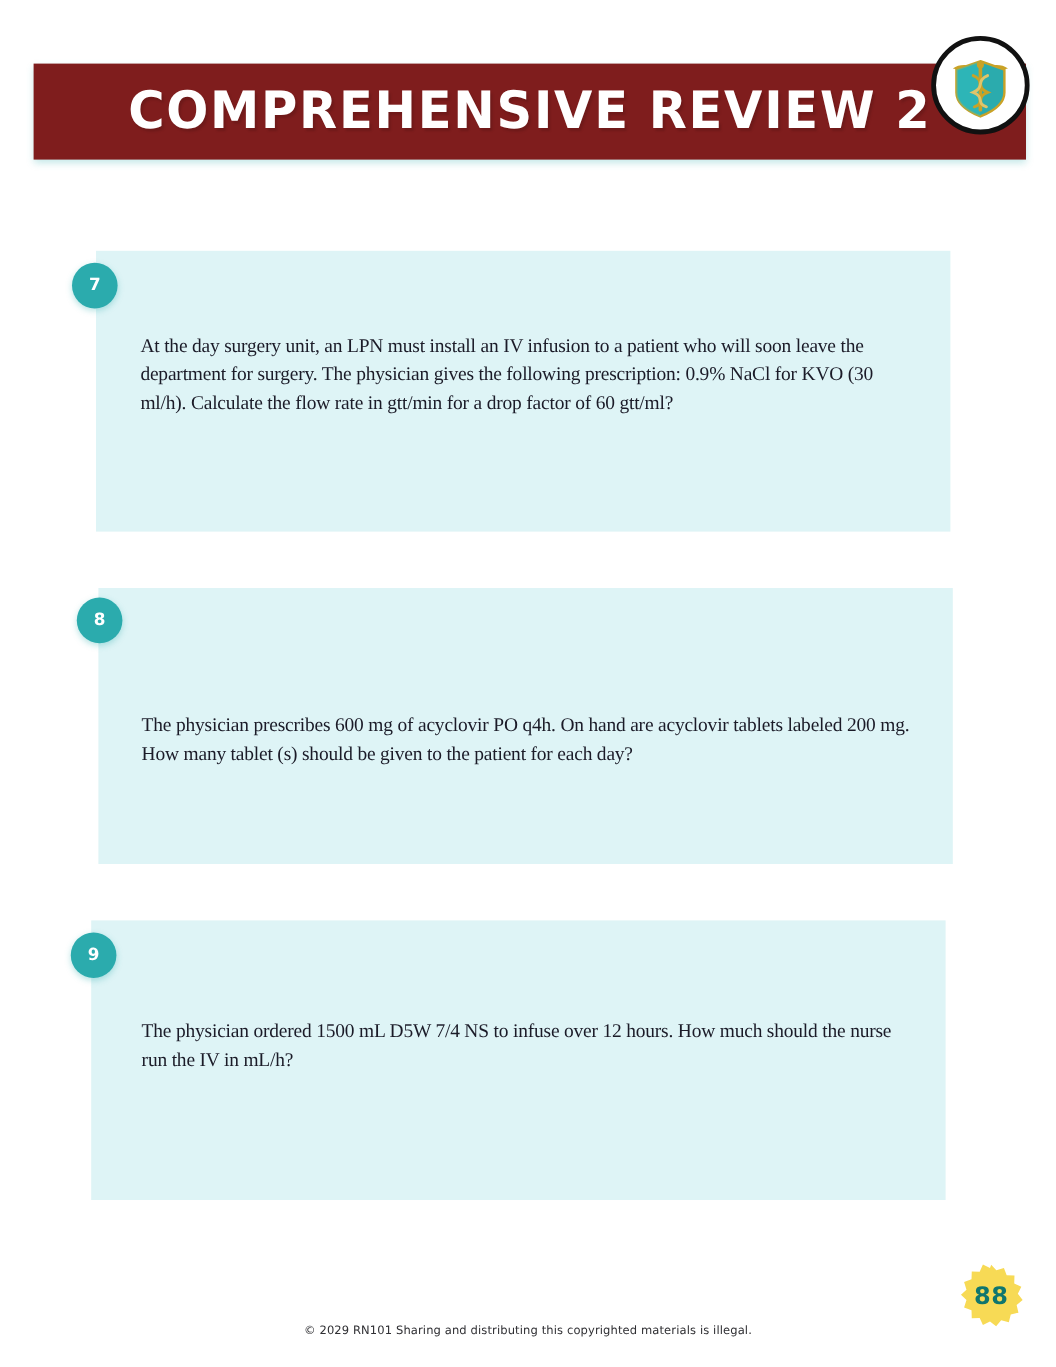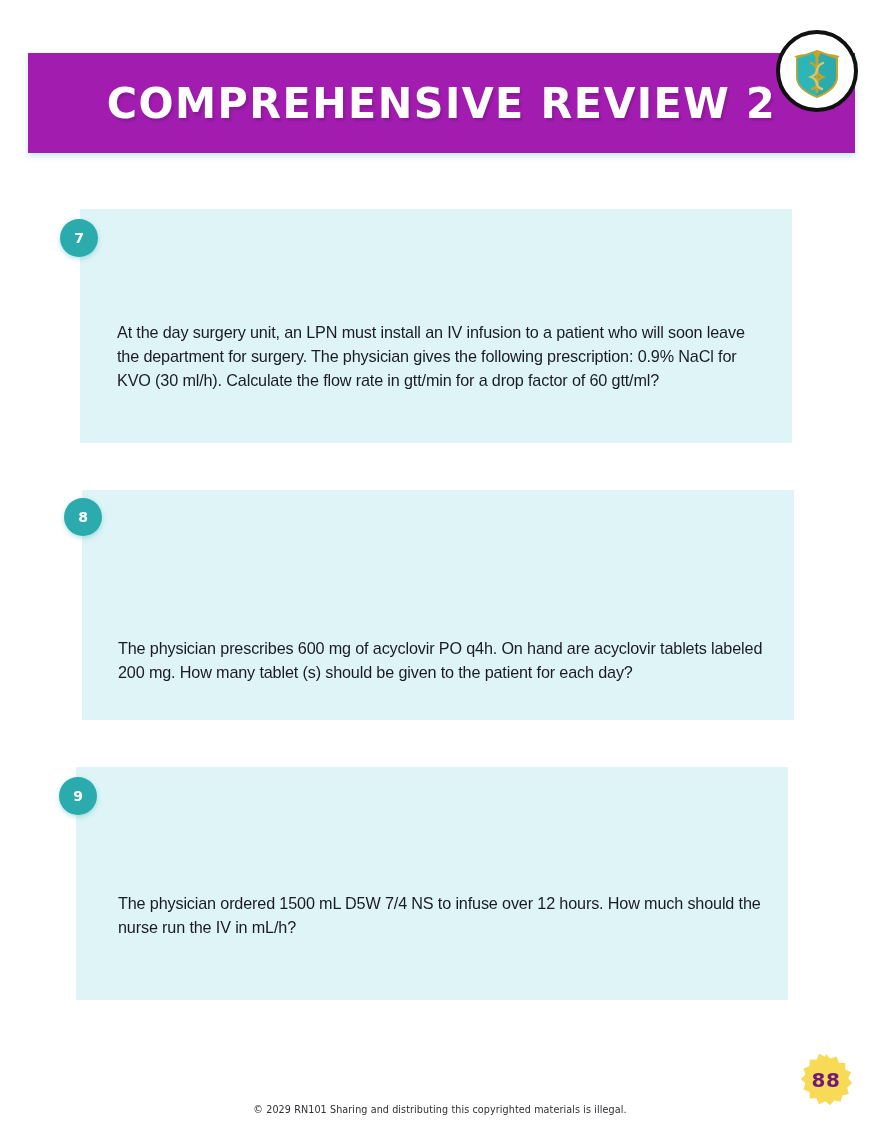--- a/index.html
+++ b/index.html
@@ -14,22 +14,22 @@
     font-family: "Liberation Sans", sans-serif;
     overflow: hidden;
   }
 
   
   .header-bar {
     position: absolute;
     left: 28px;
     top: 53px;
     width: 827px;
-    height: 100px;
-    background: #a21caf;
+    height: 80px;
+    background: #7f1d1d;
     box-shadow: 0 3px 6px rgba(43,171,173,0.28);
   }
   .header-title {
     position: absolute;
     left: 0;
     right: 0;
     top: 50%;
     transform: translateY(-50%);
     text-align: center;
     color: #ffffff;
@@ -66,25 +66,24 @@
     position: absolute;
     background: #DEF4F6;
   }
   .qpanel.p7 { left: 80px;  top: 209px; width: 712px; height: 234px; }
   .qpanel.p8 { left: 82px;  top: 490px; width: 712px; height: 230px; }
   .qpanel.p9 { left: 76px;  top: 767px; width: 712px; height: 233px; }
 
   .qtext {
     position: absolute;
     color: #1b1b28;
-    font-family: Liberation Sans, sans-serif;
+    font-family: Liberation Serif, serif;
     font-size: 16.2px;
     line-height: 24.2px;
     letter-spacing: -0.15px;
-    margin-top: 44px;
   }
   .qtext.t7 { left: 117px; top: 276px; width: 646px; }
   .qtext.t8 { left: 118px; top: 592px; width: 646px; }
   .qtext.t9 { left: 118px; top: 847px; width: 646px; }
 
   
   .num-badge {
     position: absolute;
     width: 38px;
     height: 38px;
@@ -113,21 +112,21 @@
     display: flex;
     align-items: center;
     justify-content: center;
   }
   .page-badge svg {
     position: absolute;
     left: 0; top: 0;
   }
   .page-num {
     position: relative;
-    color: #701a75;
+    color: #0f766e;
     font-family: "DejaVu Sans", sans-serif;
     font-weight: 700;
     font-size: 20px;
     letter-spacing: 0.5px;
   }
 
   
   .footer {
     position: absolute;
     left: 0;

